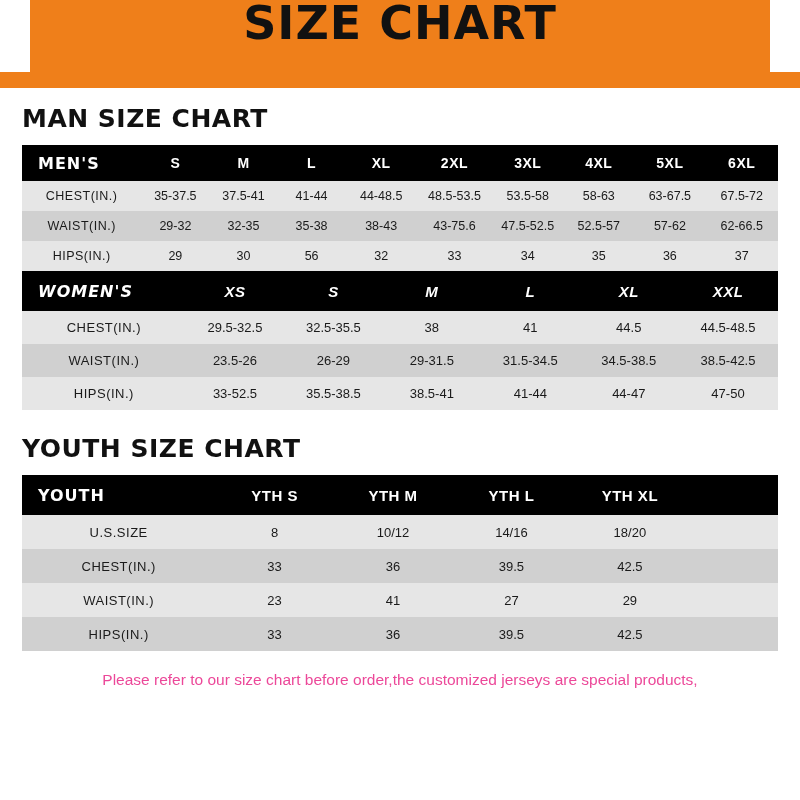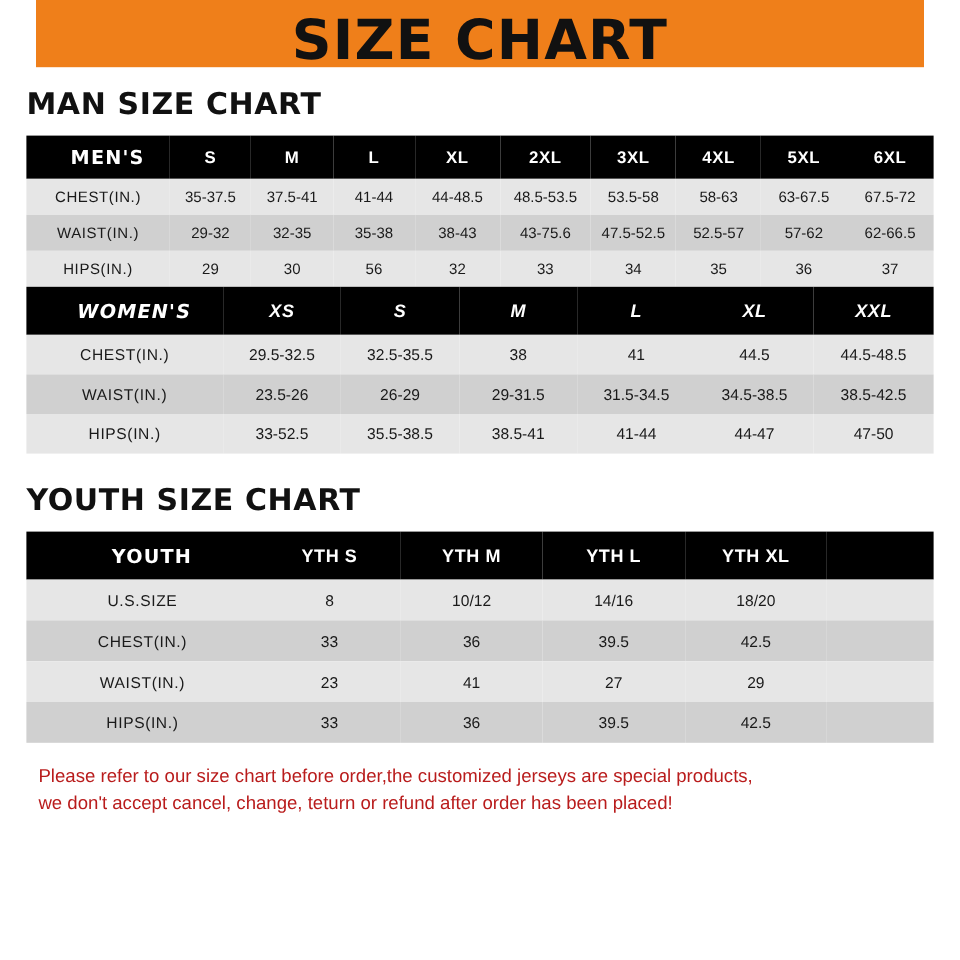--- a/index.html
+++ b/index.html
@@ -16,24 +16,24 @@
   .page {
     position: relative;
     width: 800px;
     height: 800px;
     background: #ffffff;
     box-sizing: border-box;
   }
   
   .header-band {
     position: relative;
-    height: 56px;
+    height: 88px;
     background: #ef7f1a;
     display: flex;
-    align-items: flex-end;
+    align-items: flex-start;
     justify-content: center;
   }
   .header-band .white-block-left {
     position: absolute;
     left: 0; top: 0;
     width: 30px; height: 72px;
     background: #ffffff;
   }
   .header-band .white-block-right {
     position: absolute;
@@ -84,21 +84,21 @@
   }
   table.size-table thead th {
     background: #000000;
     color: #ffffff;
     font-weight: bold;
     height: 36px;
     font-size: 14px;
     letter-spacing: 0.5px;
   }
   table.size-table thead th.label-col {
-    text-align: center;
+    text-align: left;
     padding-left: 16px;
     font-family: "DejaVu Sans", sans-serif;
     font-size: 16px;
     letter-spacing: 1px;
     margin-left: 44px;
   }
   table.size-table tbody tr.row-light td { background: #e6e6e6; }
   table.size-table tbody tr.row-dark td { background: #d0d0d0; }
   table.size-table tbody td.label-col {
     font-weight: normal;
@@ -107,21 +107,22 @@
 
   
   table.youth-table thead th { height: 40px; font-size: 15px; }
   table.youth-table tbody td { height: 34px; font-size: 13px; }
   table.women-table tbody td { height: 33px; font-size: 13px; }
   table.women-table thead th { height: 40px; font-size: 15px; font-style: italic; }
 
   .footer-note {
     margin-top: 18px;
     padding: 0 10px;
-    color: #b91c1c;
+    text-align: center;
+    color: #ec4899;
     font-size: 15.5px;
     line-height: 1.45;
     font-family: "Liberation Sans", sans-serif;
   }
   .footer-note div { white-space: nowrap; }
 </style>
 </head>
 <body>
 
 <div class="page">
@@ -276,17 +277,16 @@
           <td>36</td>
           <td>39.5</td>
           <td>42.5</td>
           <td></td>
         </tr>
       </tbody>
     </table>
 
     <div class="footer-note">
       <div>Please refer to our size chart before order,the customized jerseys are special products,</div>
-      <div>we don't accept cancel, change, teturn or refund after order has been placed!</div>
     </div>
 
   </div>
 </div>
 
 </body></html>

